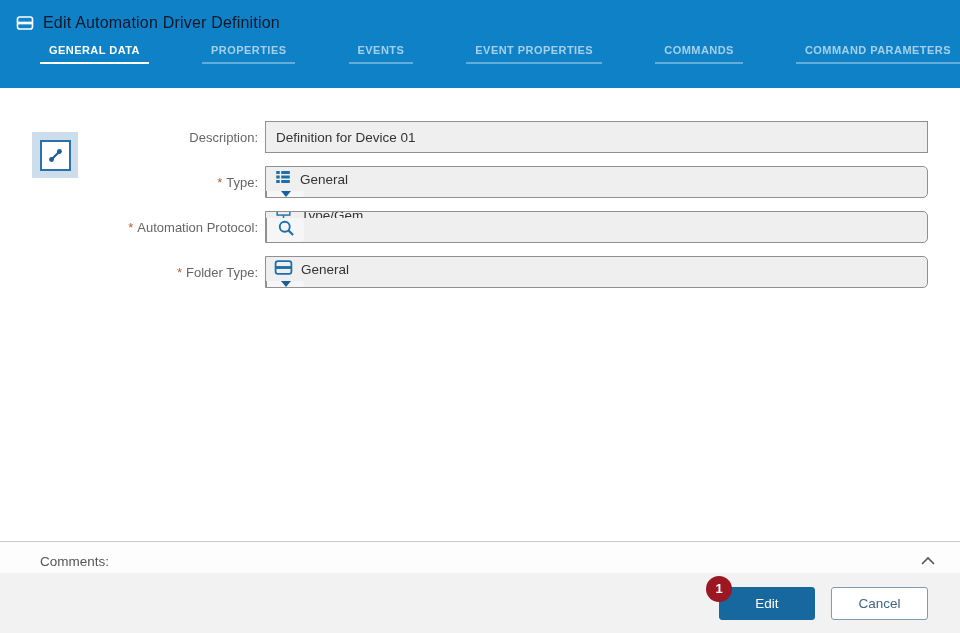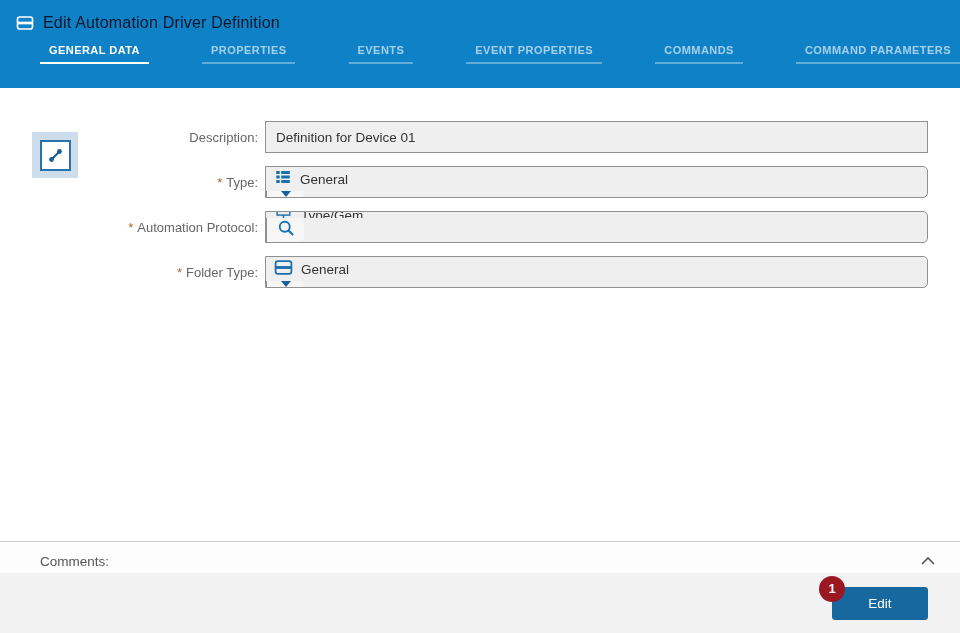--- a/index.html
+++ b/index.html
@@ -214,15 +214,16 @@
         <polyline points="2,8 8,2 14,8" fill="none" stroke="#555555" stroke-width="1.6"></polyline>
       </svg>
     </span>
   </div>
 
   <div class="footer">
     <div class="btn-edit-wrap">
       <button class="btn btn-edit">Edit</button>
       <span class="badge">1</span>
     </div>
+    <button class="btn btn-cancel">Cancel</button>
   </div>
 
 </div>
 
 </body></html>

